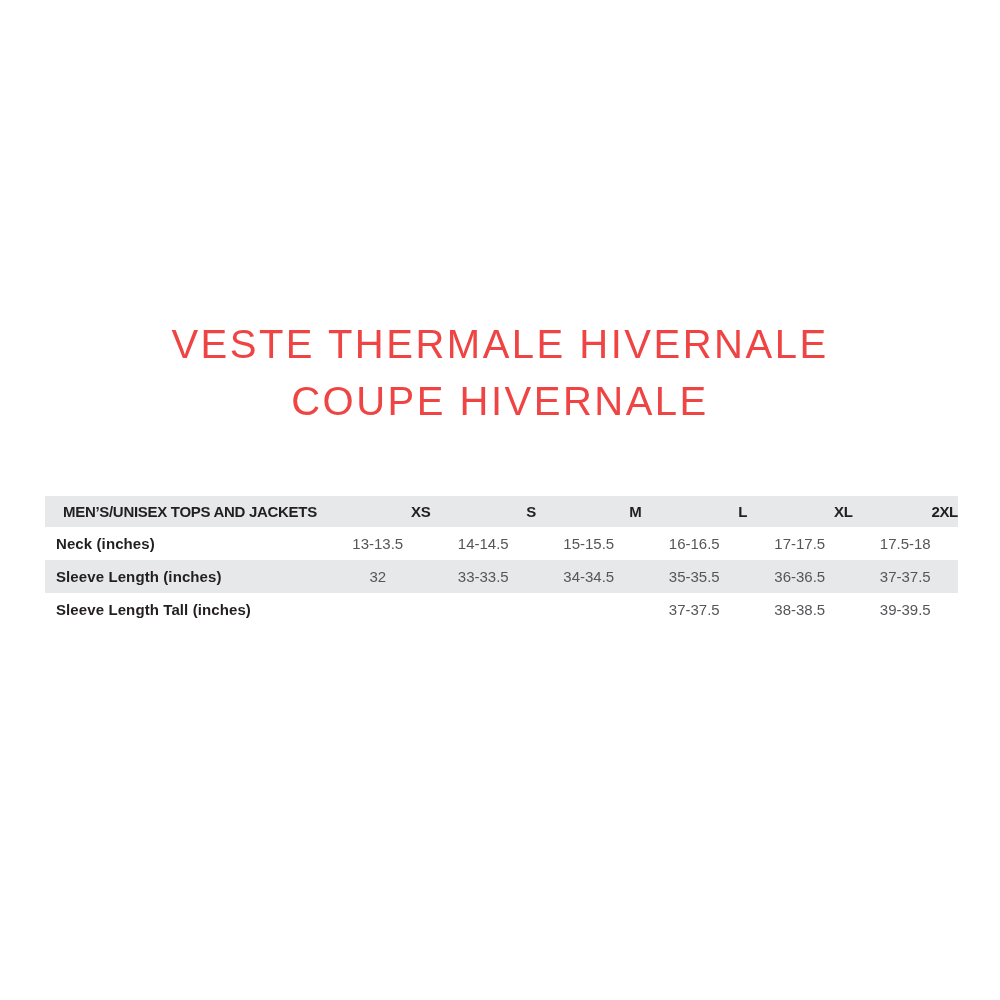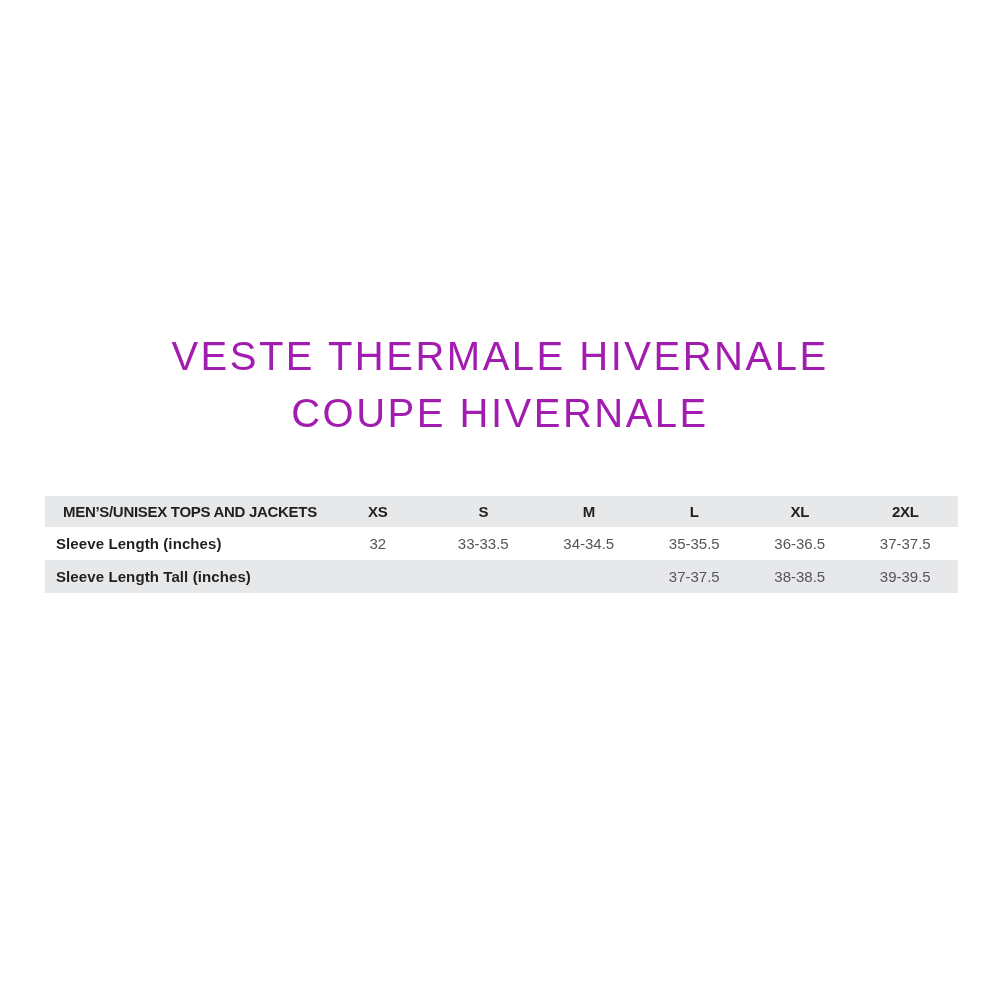--- a/index.html
+++ b/index.html
@@ -8,25 +8,25 @@
     height: 1000px;
     background: #ffffff;
     font-family: "Liberation Sans", sans-serif;
     position: relative;
     overflow: hidden;
   }
   .page { position: absolute; inset: 0; }
 
   .title-block {
     position: absolute;
-    top: 328px;
+    top: 316px;
     left: 0;
     width: 1000px;
     text-align: center;
-    color: #a21caf;
+    color: #ef4444;
     font-weight: 300;
     font-size: 40px;
     letter-spacing: 2.5px;
     line-height: 57px;
   }
 
   table.size-table {
     position: absolute;
     top: 496px;
     left: 45px;
@@ -36,21 +36,21 @@
   }
   table.size-table col.label-col { width: 280px; }
 
   table.size-table th {
     background: #e7e8e9;
     height: 31px;
     font-size: 15px;
     font-weight: 700;
     color: #231f20;
     letter-spacing: -0.3px;
-    text-align: center;
+    text-align: right;
     vertical-align: middle;
   }
   table.size-table th.label-head {
     text-align: left;
     padding-left: 18px;
   }
 
   table.size-table td {
     height: 33px;
     font-size: 15px;
@@ -96,20 +96,29 @@
         <th>XS</th>
         <th>S</th>
         <th>M</th>
         <th>L</th>
         <th>XL</th>
         <th>2XL</th>
       </tr>
     </thead>
     <tbody>
       <tr>
+        <td class="row-label">Neck (inches)</td>
+        <td class="value">13-13.5</td>
+        <td class="value">14-14.5</td>
+        <td class="value">15-15.5</td>
+        <td class="value">16-16.5</td>
+        <td class="value">17-17.5</td>
+        <td class="value">17.5-18</td>
+      </tr>
+      <tr>
         <td class="row-label">Sleeve Length (inches)</td>
         <td class="value">32</td>
         <td class="value">33-33.5</td>
         <td class="value">34-34.5</td>
         <td class="value">35-35.5</td>
         <td class="value">36-36.5</td>
         <td class="value">37-37.5</td>
       </tr>
       <tr>
         <td class="row-label">Sleeve Length Tall (inches)</td>

